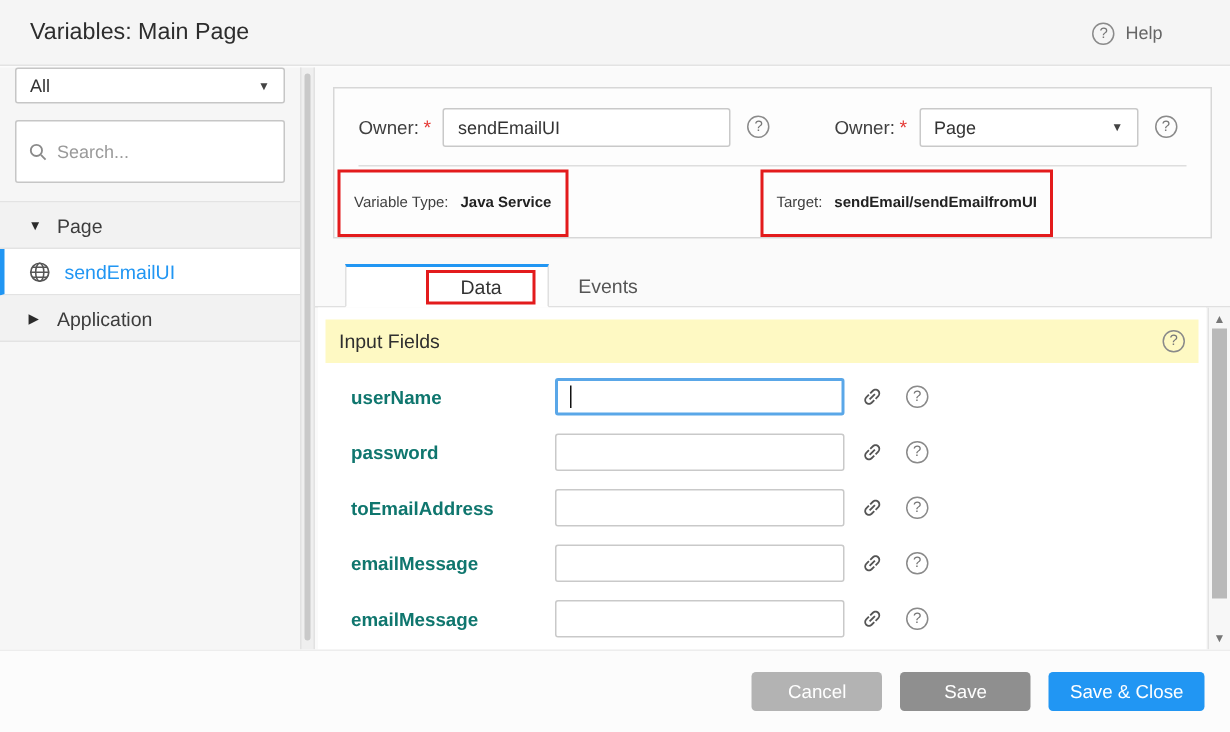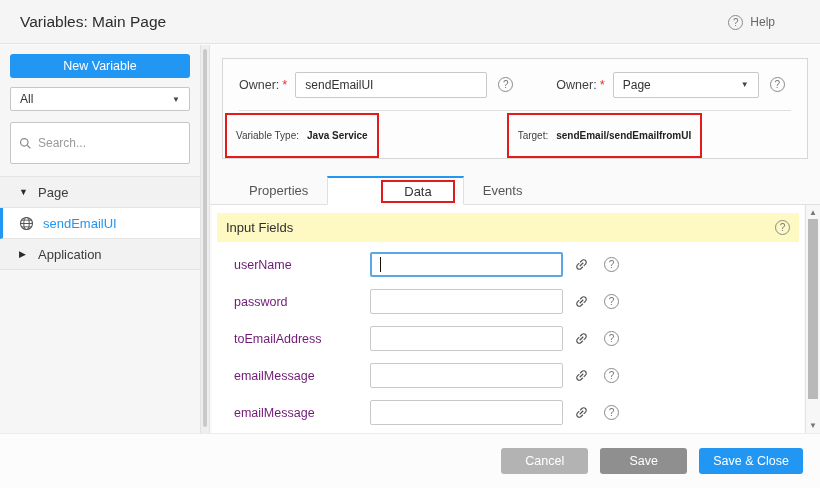--- a/index.html
+++ b/index.html
@@ -101,21 +101,21 @@
   .tab-redbox { border:2px solid #e31b1c; padding:2px 21px;margin-left:45px; }
 
   
   .content { position:absolute; left:2px; right:16px; top:160px; bottom:0; background:#fff; overflow:hidden; }
   .section-header {
     margin:8px 5px 4px; height:29px; background:#fef9c3;
     display:flex; align-items:center; justify-content:space-between;
     padding:0 9px; font-size:13px; color:#2f2f2f;
   }
   .field-row { display:flex; align-items:center; height:37px; margin:0 5px; padding-left:17px; }
-  .field-row .flabel { width:136px; font-size:12.5px; color:#701a75; }
+  .field-row .flabel { width:136px; font-size:12.5px; color:#0f766e;font-weight:bold; }
   .input-wrap { position:relative; display:inline-flex; }
   .field-row input.text { margin-left:0; width:193px; height:25px; }
   .field-row input.text.focused { border:2px solid #5aa7e8; }
   .caret { position:absolute; left:10px; top:5px; width:1px; height:15px; background:#111; }
   .link-icon { margin-left:11px; display:inline-flex; cursor:pointer; }
   .field-row .qmark { margin-left:15px; cursor:pointer; }
 
   
   .vscroll { position:absolute; right:0; top:160px; width:15px; bottom:0; background:#f7f7f7; border-left:1px solid #e3e3e3; }
   .vscroll .sarrow { position:absolute; left:0; right:0; text-align:center; font-size:8px; color:#777; cursor:pointer; }
@@ -141,21 +141,20 @@
   <div class="title">Variables: Main Page</div>
   <div class="help">
     <span class="qmark">
         <span>?</span>
       </span>
     <span>Help</span>
   </div>
 </div>
 
 <div class="sidebar">
-  <button class="btn-new">New Variable</button>
 
   <div class="select-all">
     <span>All</span>
     <span class="arrow-glyph">▼</span>
   </div>
 
   <div class="search-box">
     <svg width="13" height="13" viewBox="0 0 16 16">
       <circle cx="6.5" cy="6.5" r="4.6" fill="none" stroke="#8a8a8a" stroke-width="1.5"></circle>
       <line x1="10.2" y1="10.2" x2="14" y2="14" stroke="#8a8a8a" stroke-width="1.5"></line>
@@ -218,23 +217,20 @@
         <span class="val">Java Service</span>
       </div>
       <div class="redbox target">
         <span>Target:</span>
         <span class="val">sendEmail/sendEmailfromUI</span>
       </div>
     </div>
   </div>
 
   <div class="tabs">
-    <div class="tab">
-      <span>Properties</span>
-    </div>
     <div class="tab active">
       <span class="tab-redbox">
         <span>Data</span>
       </span>
     </div>
     <div class="tab">
       <span>Events</span>
     </div>
   </div>
 

